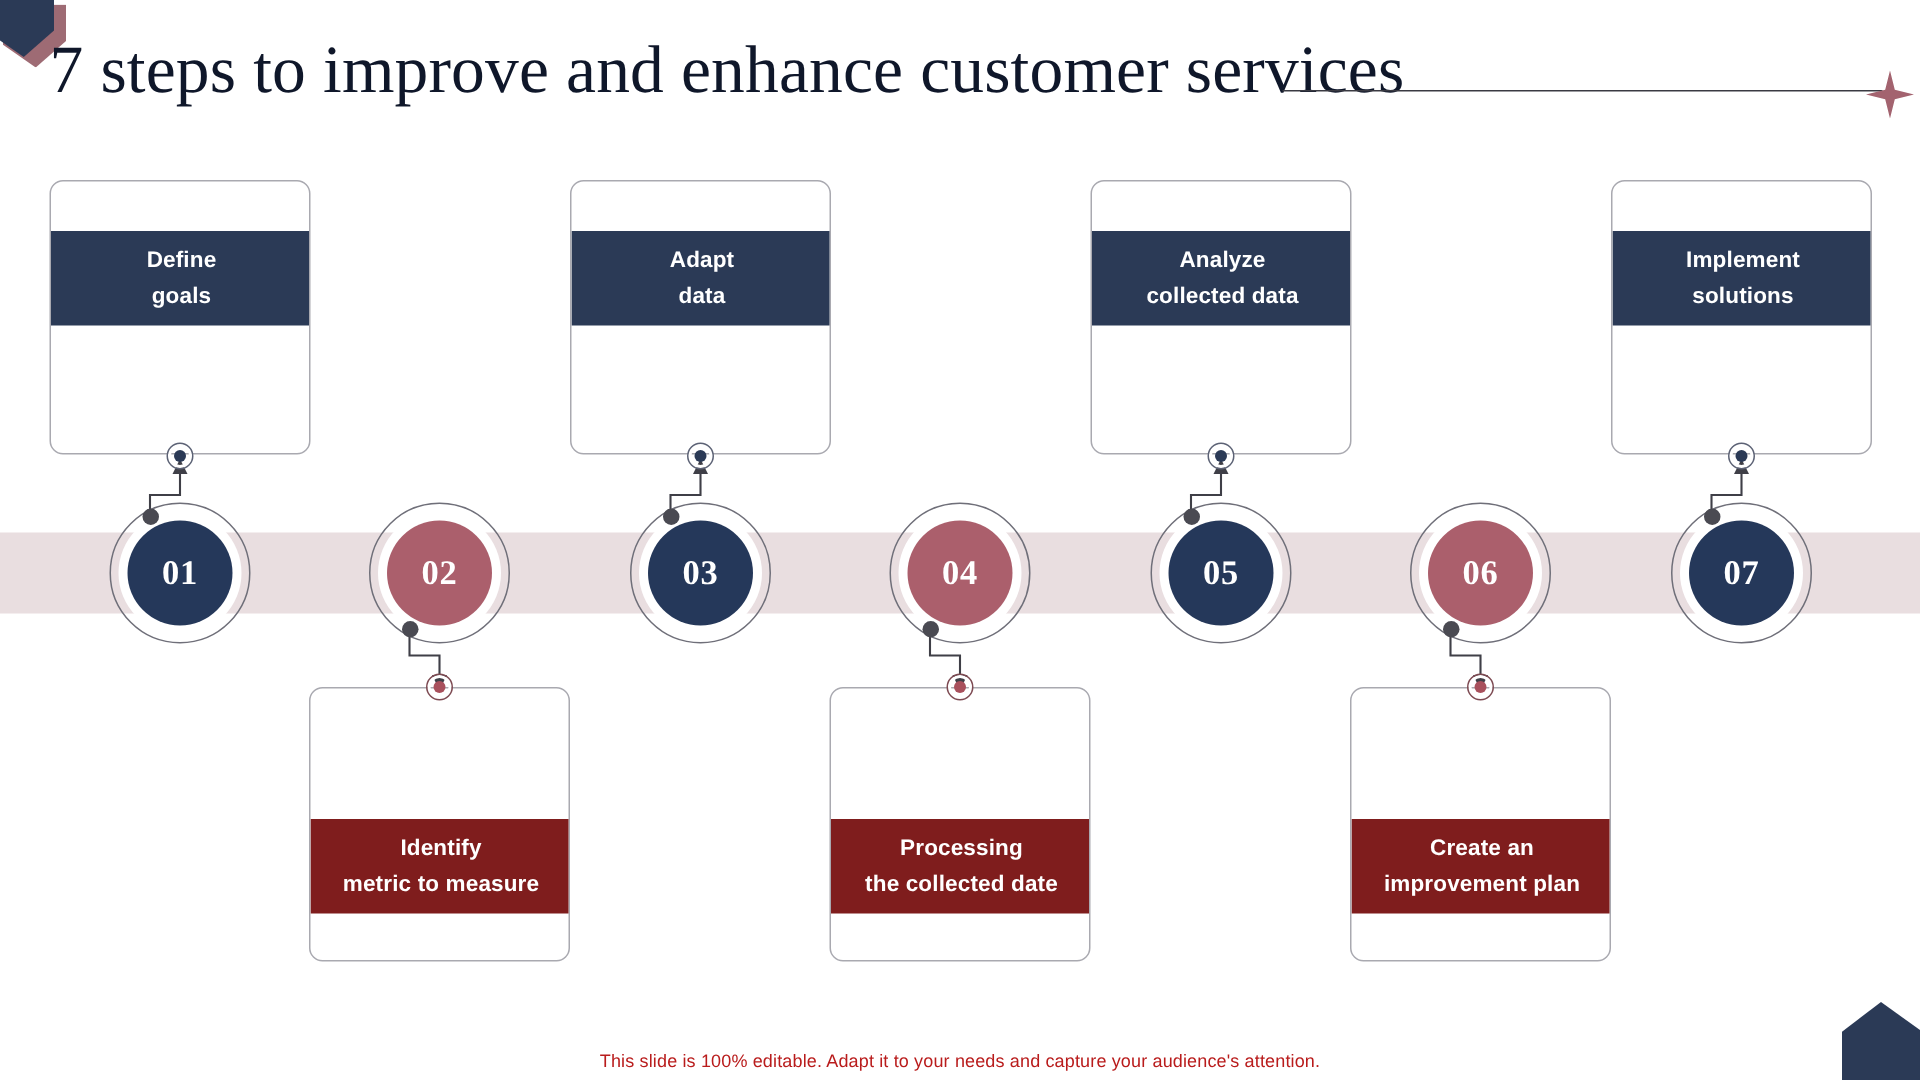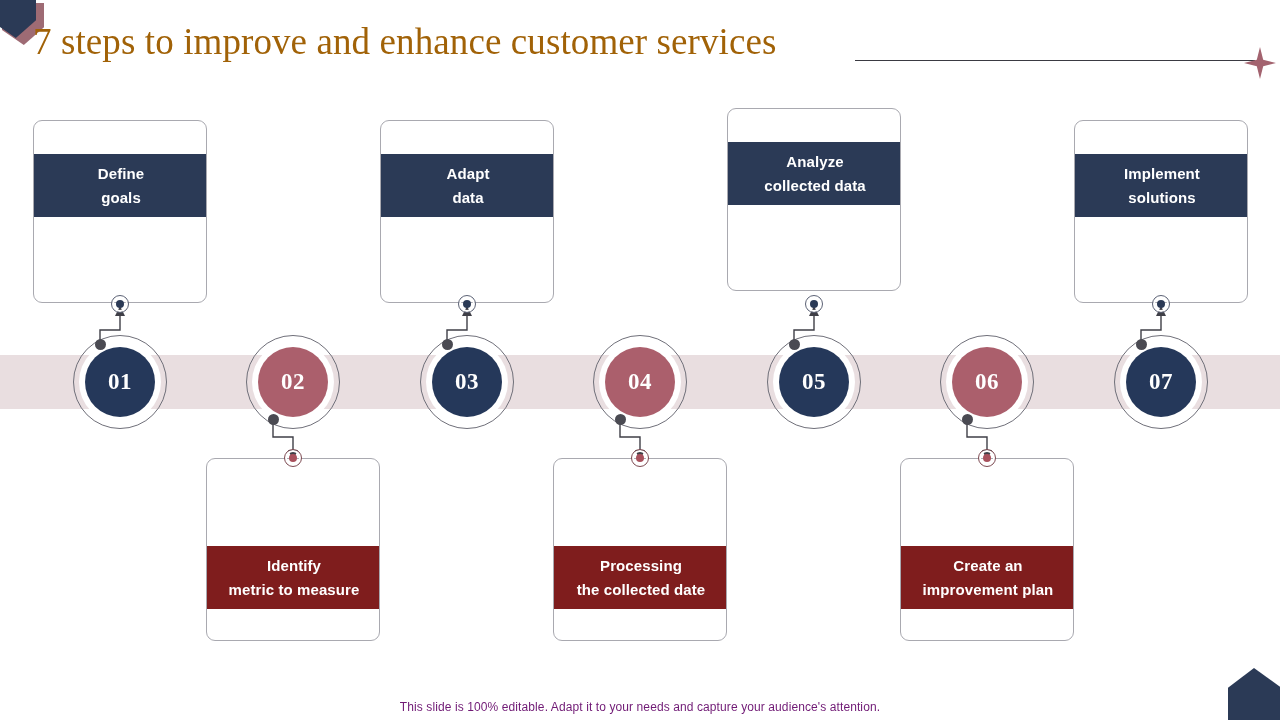--- a/index.html
+++ b/index.html
@@ -50,23 +50,23 @@
   
   .header {
     position: absolute;
     left: 0; top: 20px;
     width: 1280px; height: 58px;
   }
   .title {
     position: absolute;
     left: 33px; top: 0;
     font-family: "Liberation Serif", serif;
-    font-size: 37px;
+    font-size: 45px;
     font-weight: 400;
-    color: #a16207;
+    color: #0f172a;
     letter-spacing: 0.1px;
     white-space: nowrap;
   }
   .title-rule {
     position: absolute;
     left: 855px; top: 40px;
     width: 400px; height: 1px;
     background: #3a3a42;
   }
   .sparkle {
@@ -186,21 +186,21 @@
     pointer-events: none;
   }
 
   
   .footer {
     position: absolute;
     left: 0; top: 700px;
     width: 1280px;
     text-align: center;
     font-size: 12px;
-    color: #701a75;
+    color: #b91c1c;
     letter-spacing: 0.1px;
   }
 </style>
 </head>
 <body>
 
 <div class="corner-tl">
   <div class="shadow"></div>
   <div class="main"></div>
 </div>
@@ -257,21 +257,21 @@
     <div class="card-label">
       <span>Adapt</span><br>
       <span>data</span>
     </div>
   </div>
 </div>
 <div class="card-dot navy" style="left:459px; top:296px;">
     <div class="core"></div>
   </div>
 
-<div class="card top" style="left:727px; top:108px;">
+<div class="card top" style="left:727px; top:120px;">
   <div class="card-band navy">
     <div class="card-label">
       <span>Analyze</span><br>
       <span>collected data</span>
     </div>
   </div>
 </div>
 <div class="card-dot navy" style="left:806px; top:296px;">
     <div class="core"></div>
   </div>

